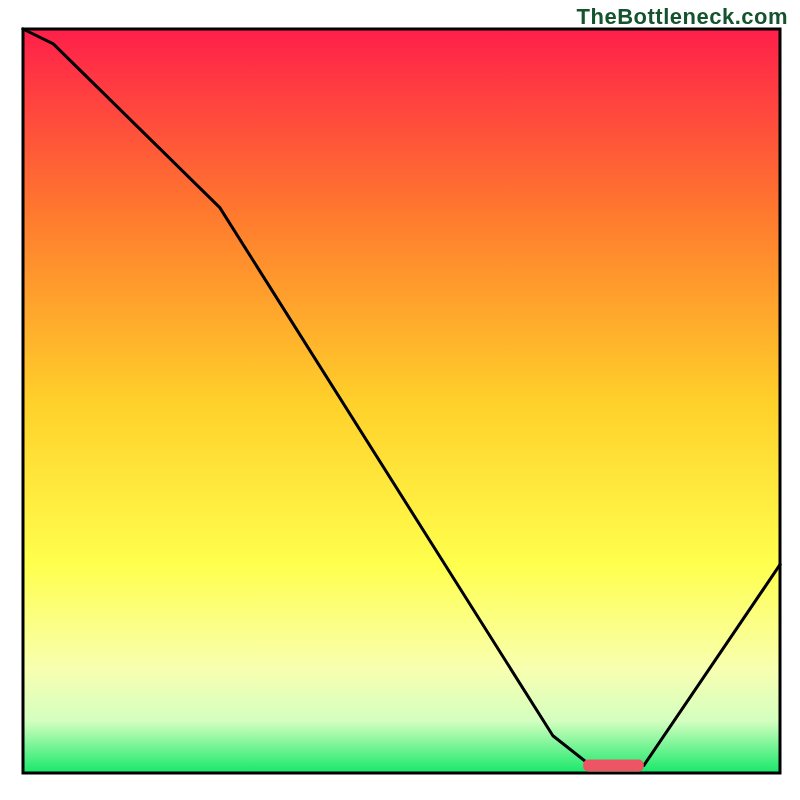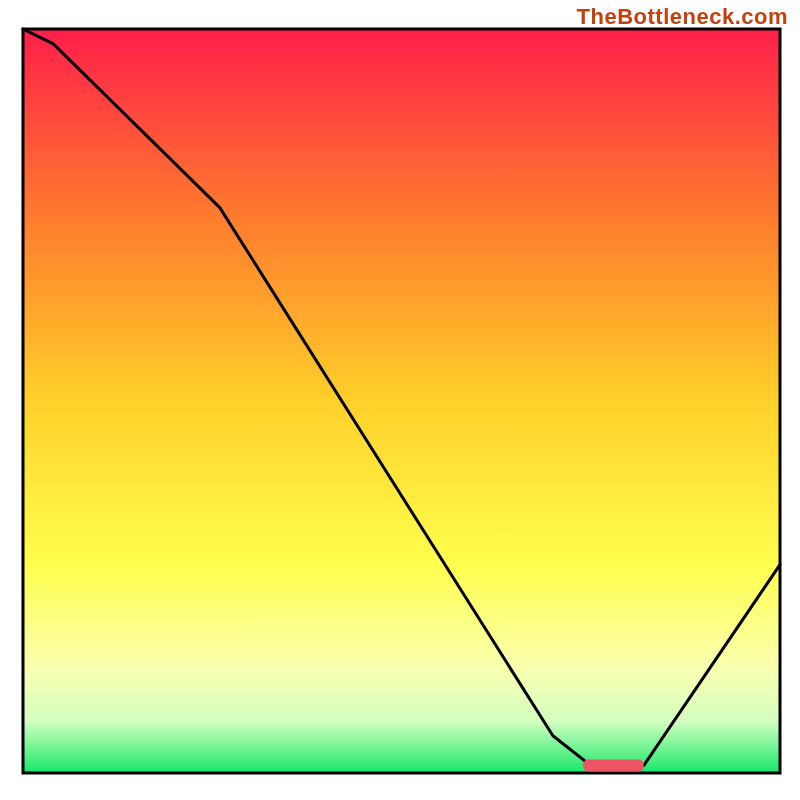--- a/index.html
+++ b/index.html
@@ -14,21 +14,21 @@
     position: relative;
     width: 800px;
     height: 800px;
   }
   .watermark {
     position: absolute;
     top: 4px;
     right: 12px;
     font-size: 22px;
     font-weight: bold;
-    color: #c2410c;
+    color: #14532d;
     letter-spacing: 0.5px;
   }
   svg {
     display: block;
   }
 </style>
 </head>
 <body>
 
 <div class="wrap">

